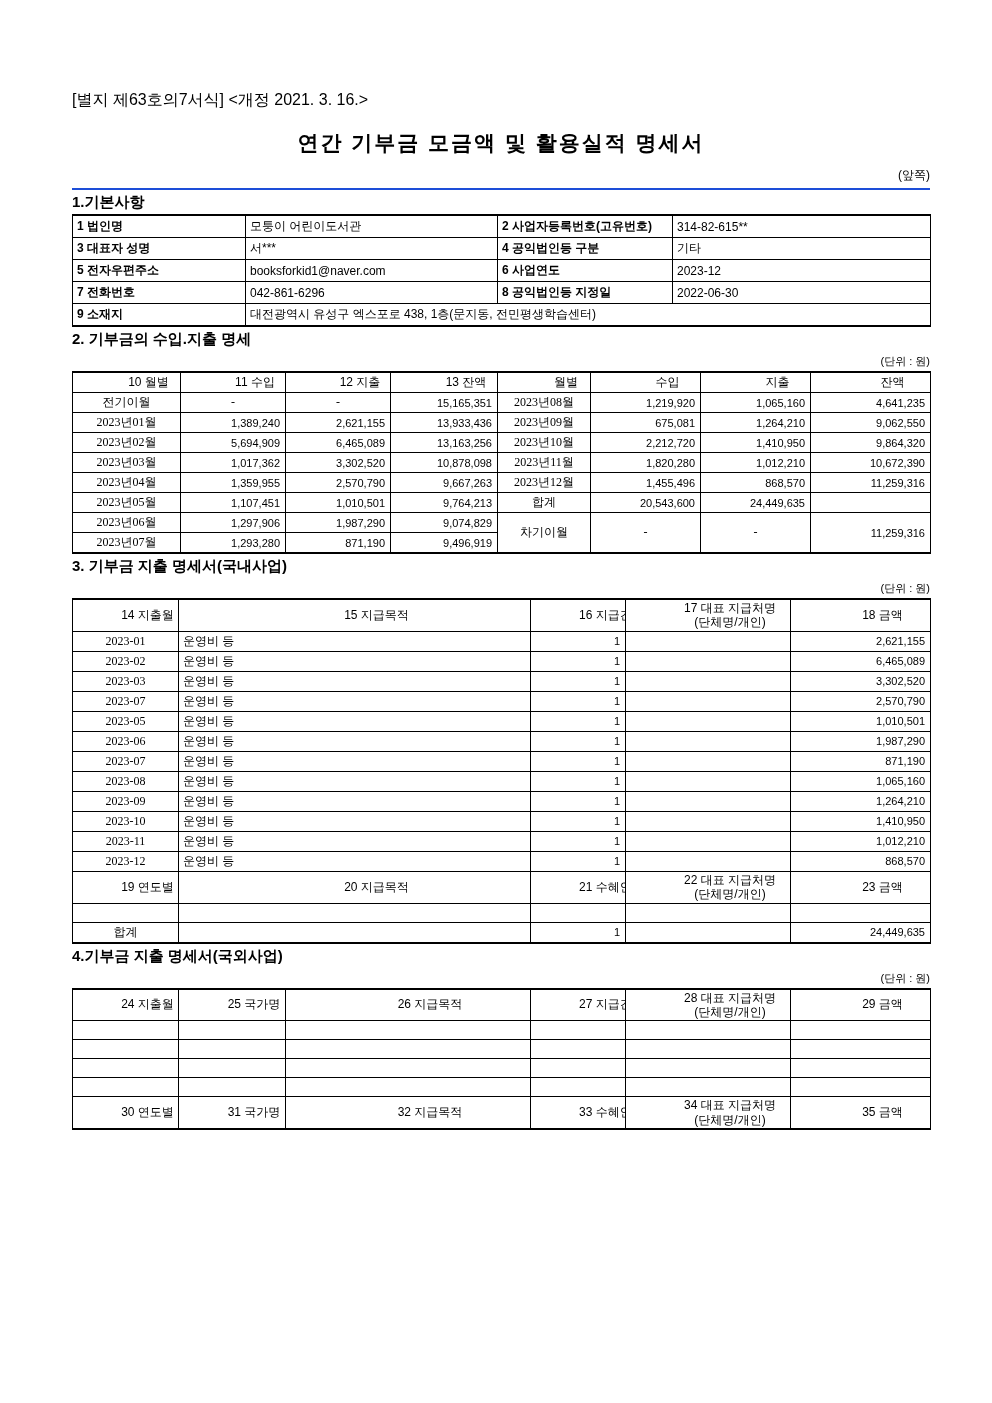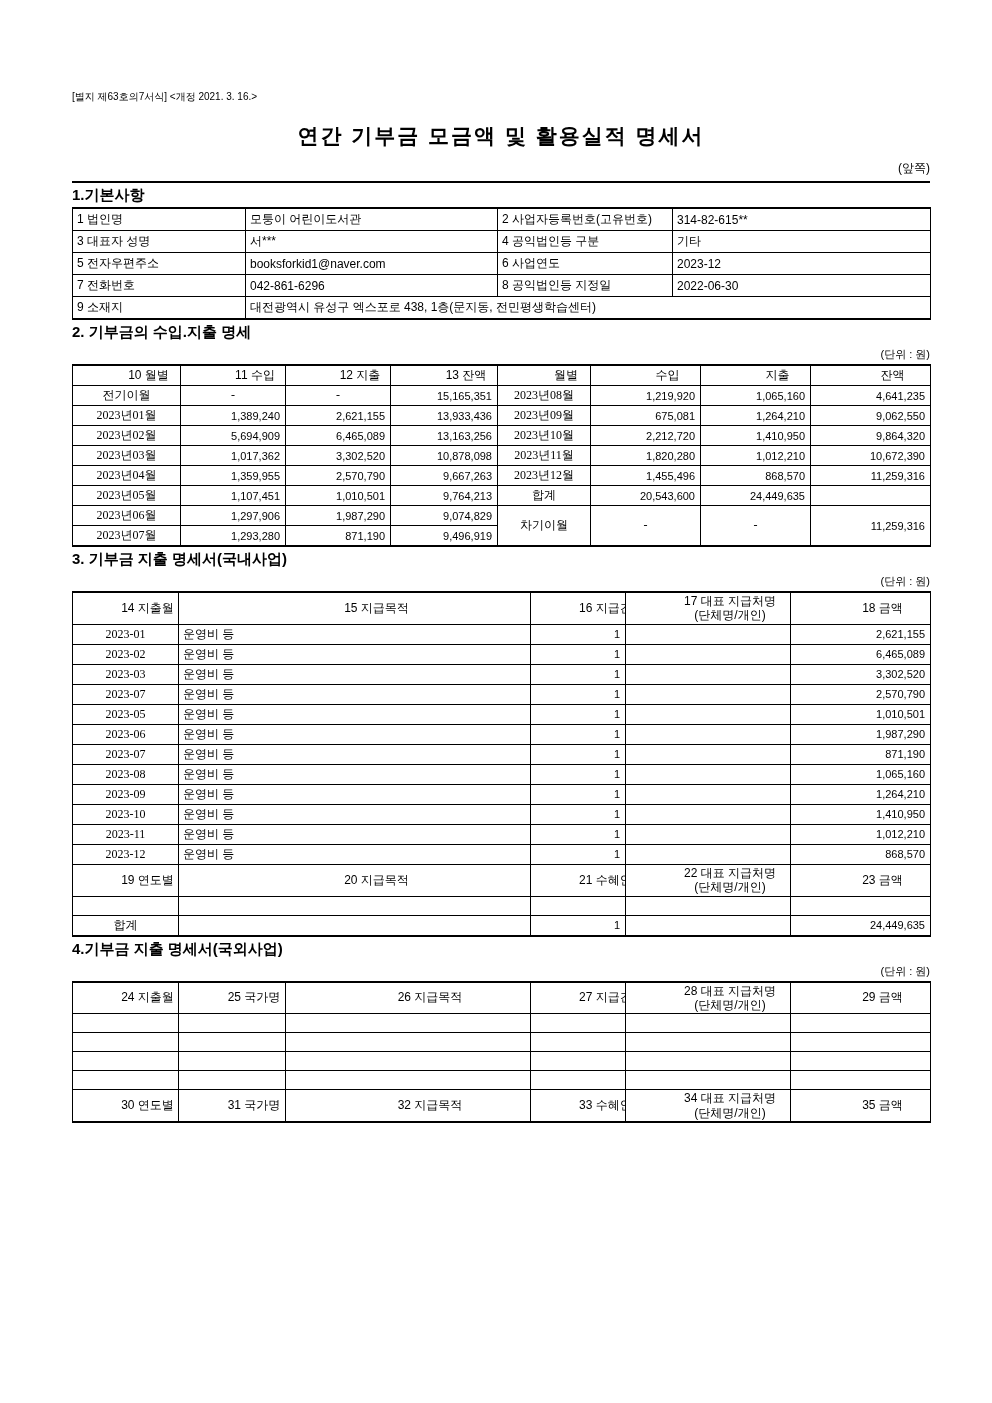--- a/index.html
+++ b/index.html
@@ -2,46 +2,46 @@
 <html><head>
 <meta charset="utf-8">
 <style>
   html,body { margin:0; padding:0; background:#fff; }
   body {
     width:992px; height:1403px; color:#000;
     font-family:"Liberation Sans","DejaVu Sans",sans-serif;
     -webkit-font-smoothing:none;
   }
   .page { width:858px; padding:90px 62px 0 72px; }
-  .top-note { font-size:10px; letter-spacing:0px; }
+  .top-note { font-size:16px; letter-spacing:0px; }
   .title { text-align:center; font-size:21px; font-weight:bold; letter-spacing:2px; margin:18px 0 10px 0; }
   .right-note { text-align:right; font-size:12px; margin:2px 0 4px 0; }
   .sec { font-size:15px; font-weight:bold; margin:3px 0 2px 0; }
-  .sec.first { border-top:2px solid #000000; padding-top:3px; }
+  .sec.first { border-top:2px solid #1d4ed8; padding-top:3px; }
   .unit { text-align:right; font-size:11px; margin:5px 0 2px 0; }
   table {
     border-collapse:collapse; width:858px; table-layout:fixed;
     border-top:2px solid #000; border-bottom:2px solid #000;
     border-left:1px solid #000; border-right:1px solid #000;
     margin-bottom:2px;
   }
   th, td {
     border:1px solid #000; font-size:12px; font-weight:normal;
     padding:1px 4px; height:19px; overflow:hidden; white-space:nowrap;
     vertical-align:middle;
   }
   .t2 th, .t2 td { height:16px; }
   .t3 td { height:16px; }
   .t4 td { height:16px; }
   th { text-align:center;padding-left:48px; }
   th .h2l { display:block; line-height:1.2; font-size:12px; }
   .c { text-align:center;font-family:Liberation Serif, serif; }
   .l { text-align:left; }
   .r { text-align:right; font-size:11px; padding-right:5px; }
-  .lbl { text-align:left; }
+  .lbl { text-align:left;font-weight:bold; }
 </style>
 </head>
 <body>
 
 <div class="page">
 
   <div class="top-note">[별지 제63호의7서식] &lt;개정 2021. 3. 16.&gt;</div>
   <div class="title">연간 기부금 모금액 및 활용실적 명세서</div>
   <div class="right-note">(앞쪽)</div>
 

